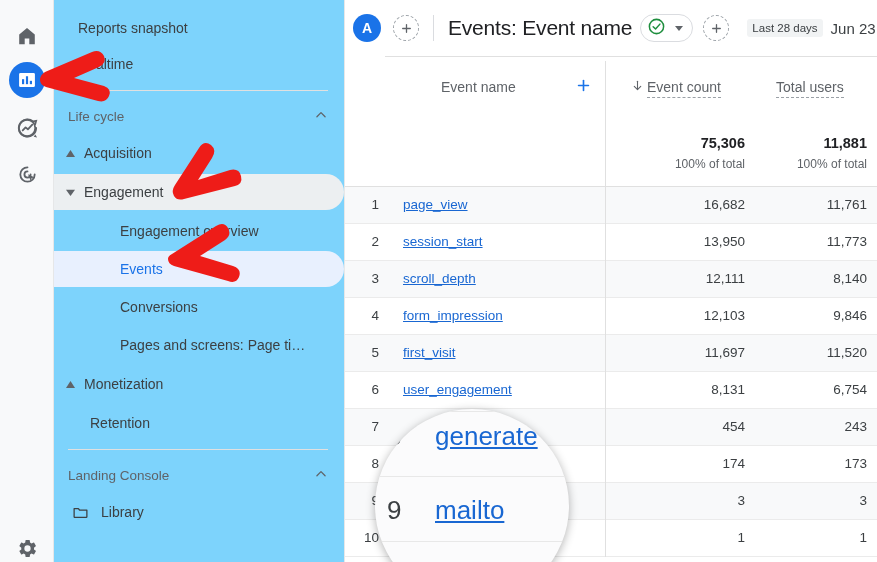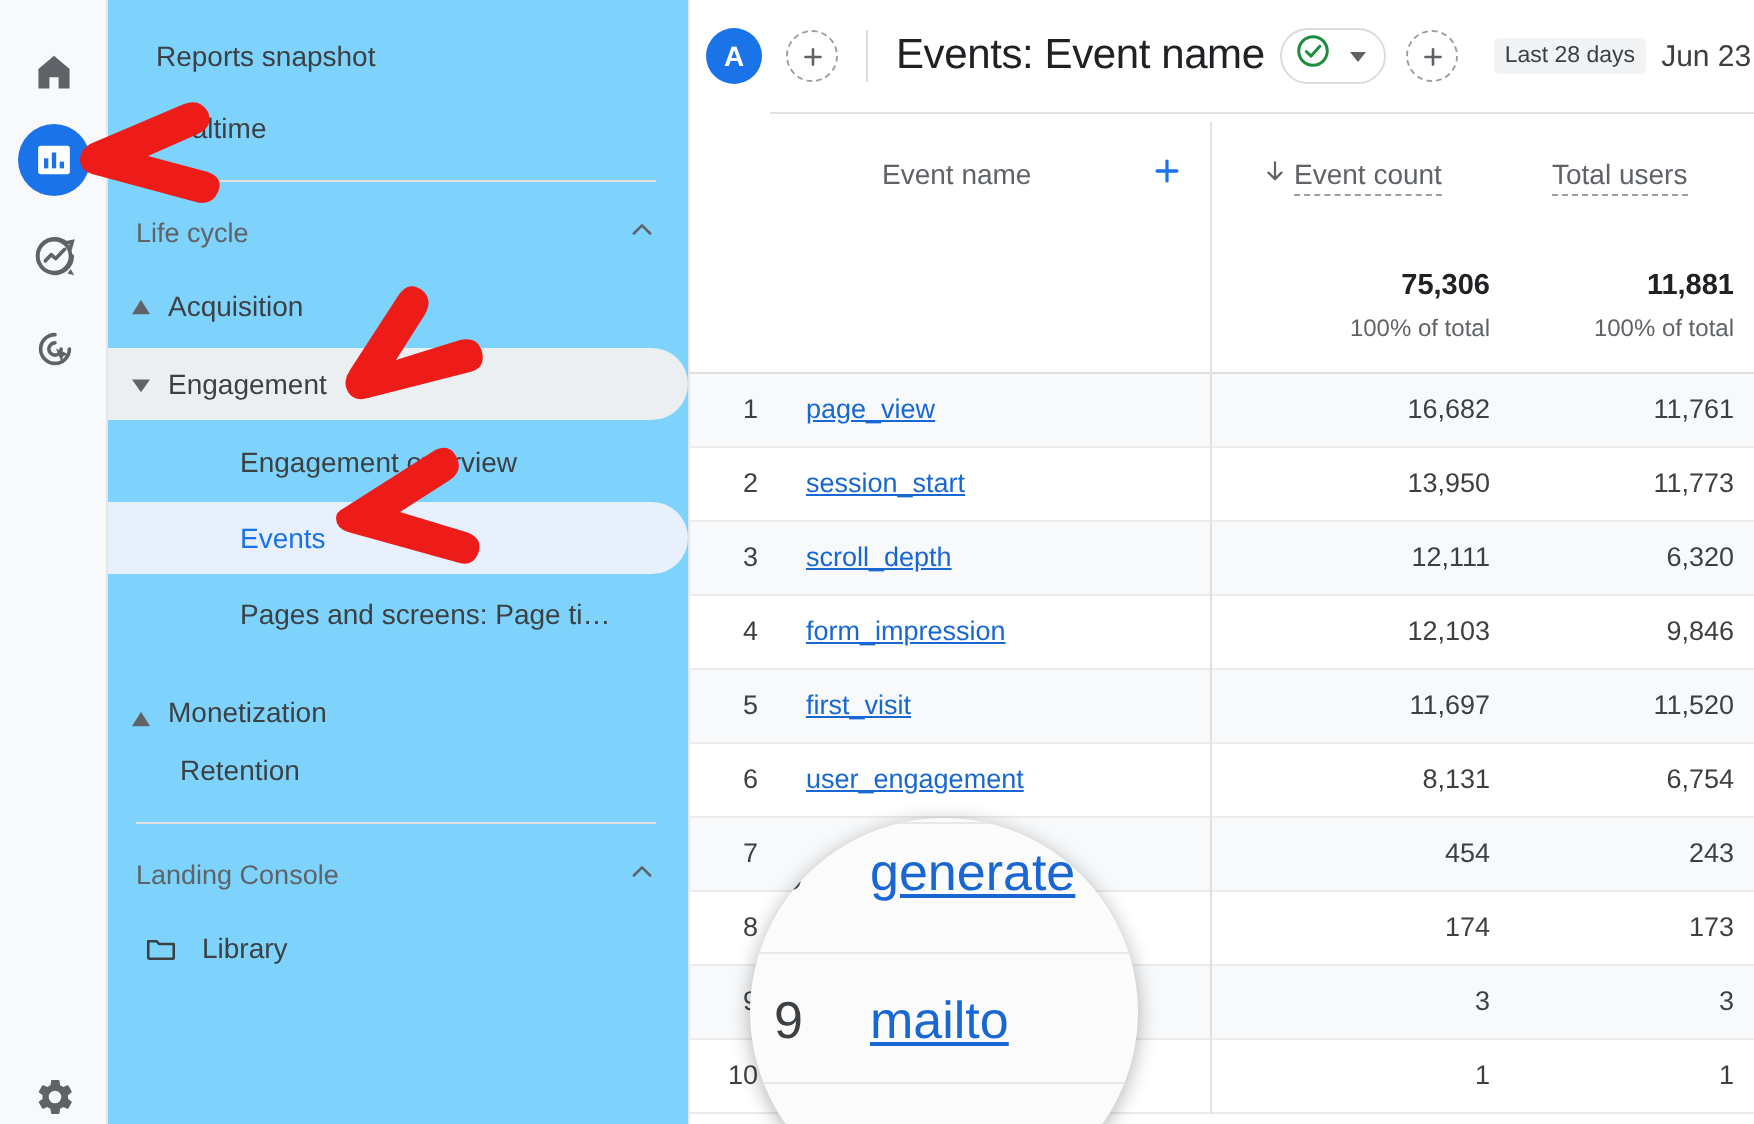--- a/index.html
+++ b/index.html
@@ -327,27 +327,30 @@
     </div>
 
     <div class="nav-row child" style="margin-top:3px;">
       <span>Engagement overview</span>
     </div>
 
     <div class="nav-row child sel-blue" style="margin-top:2px;">
       <span>Events</span>
     </div>
 
+    <div class="nav-row child" style="margin-top:2px;">
+      <span>Conversions</span>
+    </div>
 
     <div class="nav-row child" style="margin-top:2px;">
       <span>Pages and screens: Page ti…</span>
     </div>
 
 
-    <div class="nav-row" style="margin-top:3px;align-items:flex-end;">
+    <div class="nav-row" style="margin-top:3px;">
       <span class="caret collapsed">
         <svg width="9" height="9" viewBox="0 0 10 10">
             <polygon points="1,0 9,5 1,10" fill="#5f6368"></polygon>
           </svg>
       </span>
       <span>Monetization</span>
     </div>
 
     <div class="nav-row" style="margin-top:3px;padding-left:36px;">
       <span>Retention</span>
@@ -452,21 +455,21 @@
             <div class="r-idx">2</div>
             <div class="r-name">session_start</div>
             <div class="r-c1">13,950</div>
             <div class="r-c2">11,773</div>
           </div>
           <div class="trow alt">
             <div class="rdiv"></div>
             <div class="r-idx">3</div>
             <div class="r-name">scroll_depth</div>
             <div class="r-c1">12,111</div>
-            <div class="r-c2">6,320</div>
+            <div class="r-c2">8,140</div>
           </div>
           <div class="trow">
             <div class="rdiv"></div>
             <div class="r-idx">4</div>
             <div class="r-name">form_impression</div>
             <div class="r-c1">12,103</div>
             <div class="r-c2">9,846</div>
           </div>
           <div class="trow alt">
             <div class="rdiv"></div>

